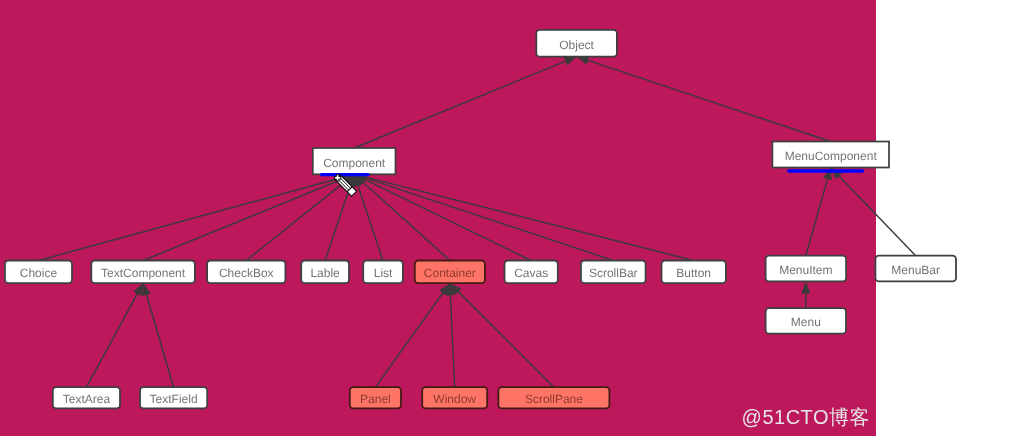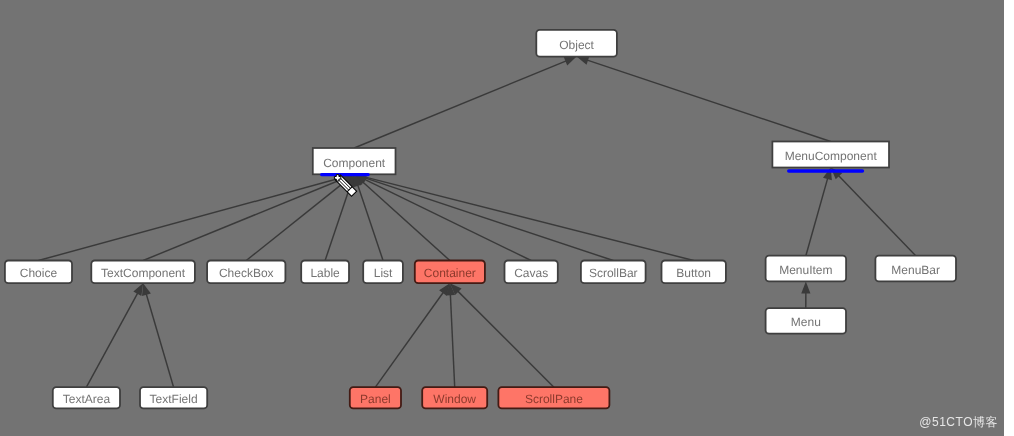--- a/index.html
+++ b/index.html
@@ -1,24 +1,24 @@
 <!DOCTYPE html>
 <html><head>
 <meta charset="utf-8">
 <style>
   html,body{margin:0;padding:0;background:#ffffff;}
   body{width:1014px;height:436px;overflow:hidden;
        font-family:"Liberation Sans","DejaVu Sans",sans-serif;position:relative;}
-  #stage{position:absolute;left:0;top:0;width:1004px;height:436px;background:#737373;}
+  #stage{position:absolute;left:0;top:0;width:876px;height:436px;background:#be185d;}
   svg.diagram{position:absolute;left:0;top:0;width:1014px;height:436px;display:block;}
   .nodelabel{font-family:"Liberation Sans","DejaVu Sans",sans-serif;
              text-anchor:middle;-webkit-font-smoothing:antialiased;}
   svg text{-webkit-font-smoothing:antialiased;-moz-osx-font-smoothing:grayscale;text-rendering:geometricPrecision;}
   *{-webkit-font-smoothing:antialiased;}
-  .watermark{position:absolute;right:6px;bottom:5px;font-size:12px;
+  .watermark{position:absolute;right:6px;bottom:5px;font-size:20px;
              letter-spacing:0.5px;user-select:none;white-space:nowrap;}
 </style>
 </head>
 <body>
 
 <div id="stage">
   <svg class="diagram" id="svgroot" viewBox="0 0 1014 436">
     <g id="edges-layer">
         <g>
           <line x1="354.15000000000003" y1="148" x2="566.8878536853284" y2="60.590515500836034" stroke="#3a3a3a" stroke-width="1.45" shape-rendering="geometricPrecision"></line>

